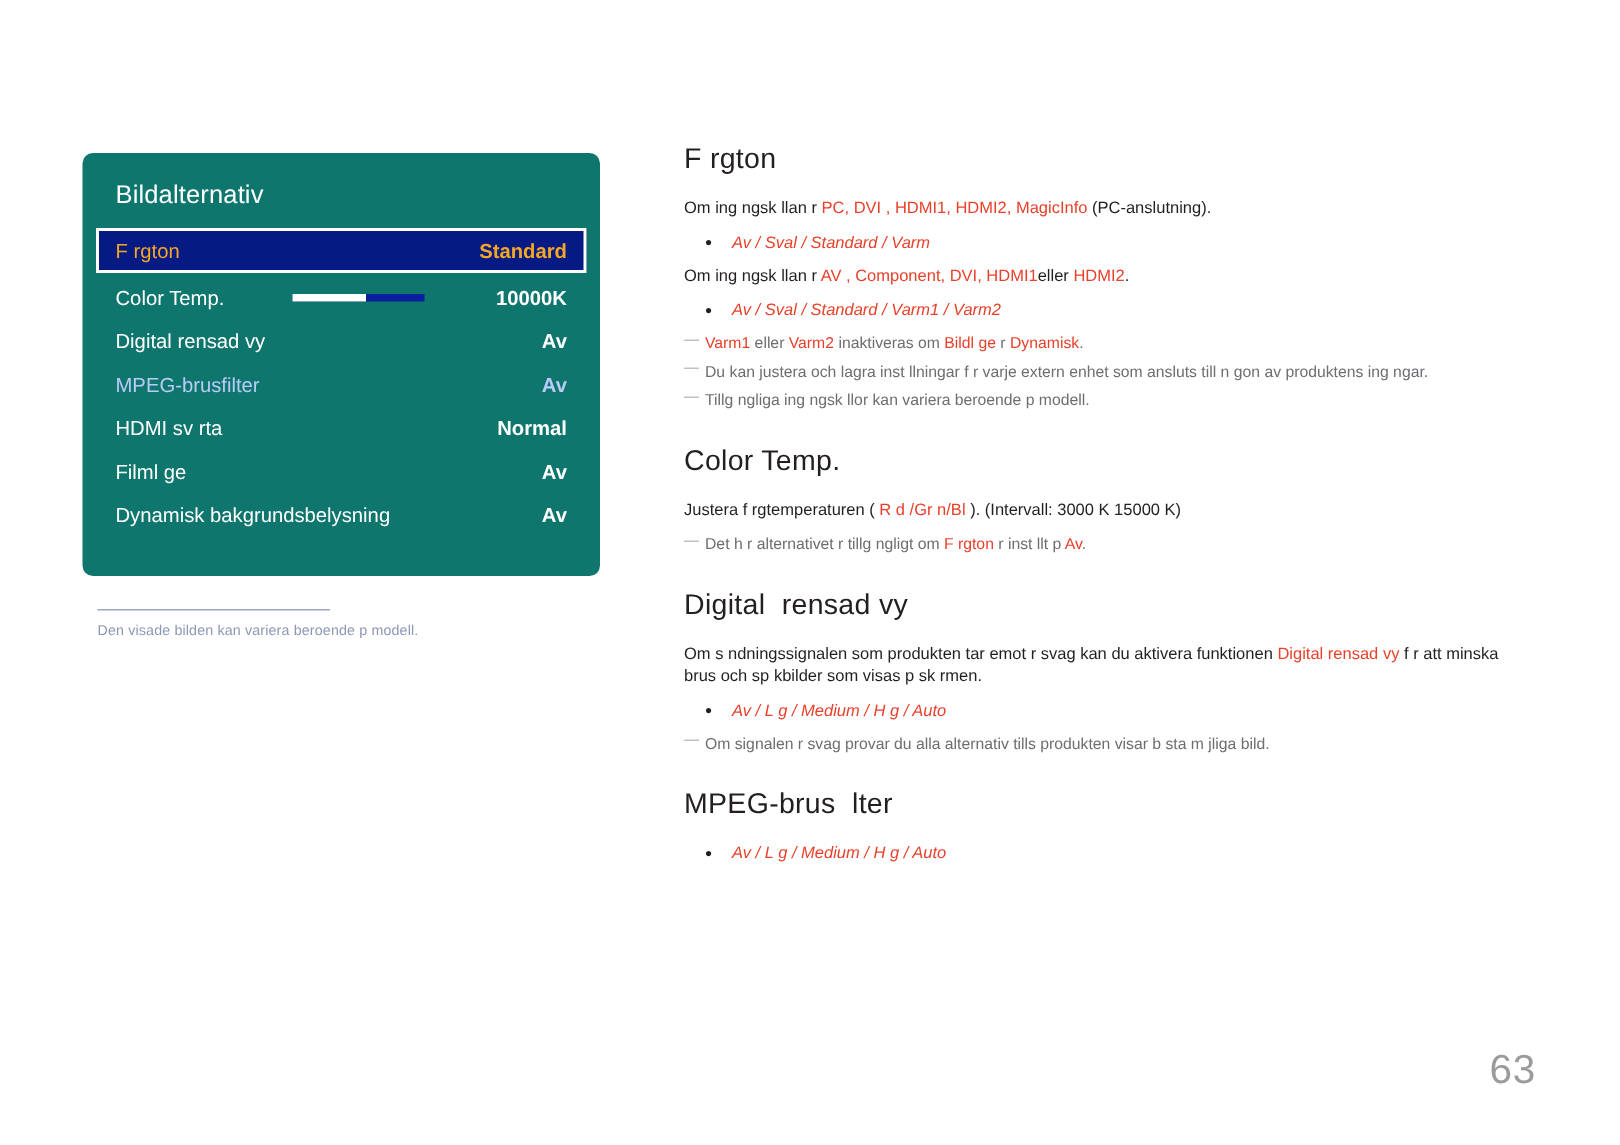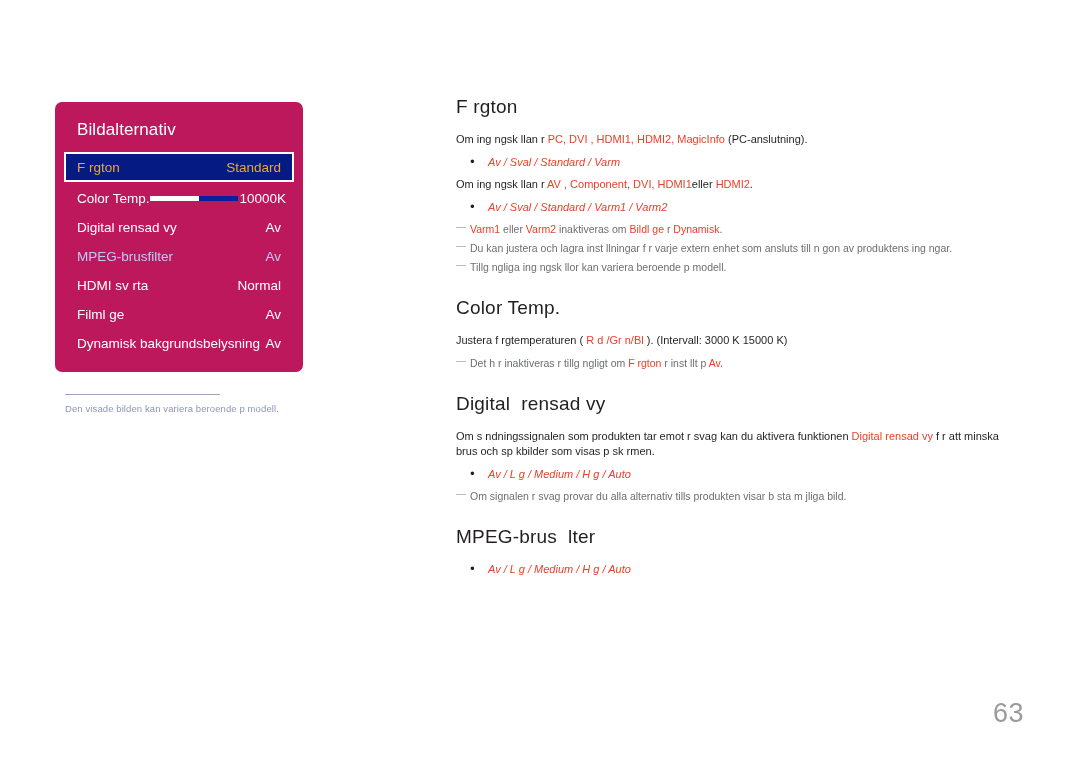--- a/index.html
+++ b/index.html
@@ -18,25 +18,25 @@
 
   
   #osd-column {
     position: absolute;
     left: 55px;
     top: 102px;
     width: 287px;
   }
 
   #osd-panel {
-    background: #be185d;
+    background: #0f766e;
     border-radius: 7px;
-    padding: 12px 0 14px 0;
+    padding: 12px 0 26px 0;
     box-sizing: border-box;
-    width: 248px;
+    width: 345px;
   }
 
   #osd-title {
     color: #ffffff;
     font-size: 17px;
     padding: 6px 0 12px 22px;
     letter-spacing: .1px;
   }
 
   .osd-row {
@@ -44,21 +44,21 @@
     align-items: center;
     height: 29px;
     padding: 0 22px 0 22px;
     box-sizing: border-box;
     font-size: 13.5px;
     color: #ffffff;
     position: relative;
   }
   .osd-row .lbl { flex: 0 0 auto; white-space: pre; }
   .osd-row .mid { flex: 1 1 auto; display: flex; justify-content: center; align-items: center; }
-  .osd-row .val { flex: 0 0 auto; text-align: left; white-space: pre; }
+  .osd-row .val { flex: 0 0 auto; text-align: left; white-space: pre; font-weight: bold; }
 
   .osd-row.dim { color: #b9ccf7; }
 
   
   #osd-row-selected {
     background: #061a84;
     border: 2px solid #ffffff;
     color: #f0b429;
     height: 30px;
     margin: 0 9px 2px 9px;
@@ -259,21 +259,21 @@
 
     <p class="note-line">Du kan justera och lagra inst llningar f r varje extern enhet som ansluts till n gon av produktens ing ngar.</p>
     <p class="note-line">Tillg ngliga ing ngsk llor kan variera beroende p  modell.</p>
   </div>
 
   <div class="section-block">
     <h2 class="section-heading">Color Temp.</h2>
 
     <p class="body-line"><span>Justera f rgtemperaturen (  </span><span class="hl">R d /Gr n/Bl</span><span>   ). (Intervall: 3000 K 15000 K)</span></p>
 
-    <p class="note-line"><span>Det h r inaktiveras  r tillg ngligt om </span><span class="hl">F rgton</span><span>        r inst llt p    </span><span class="hl">Av</span><span>.</span></p>
+    <p class="note-line"><span>Det h r alternativet  r tillg ngligt om </span><span class="hl">F rgton</span><span>        r inst llt p    </span><span class="hl">Av</span><span>.</span></p>
   </div>
 
   <div class="section-block">
     <h2 class="section-heading">Digital  rensad vy</h2>
 
     <p class="body-line"><span>Om s ndningssignalen som produkten tar emot  r svag kan du aktivera funktionen  </span><span class="hl">Digital rensad vy</span><span> f r att minska brus och sp kbilder som visas p  sk rmen.</span></p>
 
     <ul class="option-list">
       <li>Av / L g / Medium / H g / Auto</li>
     </ul>

